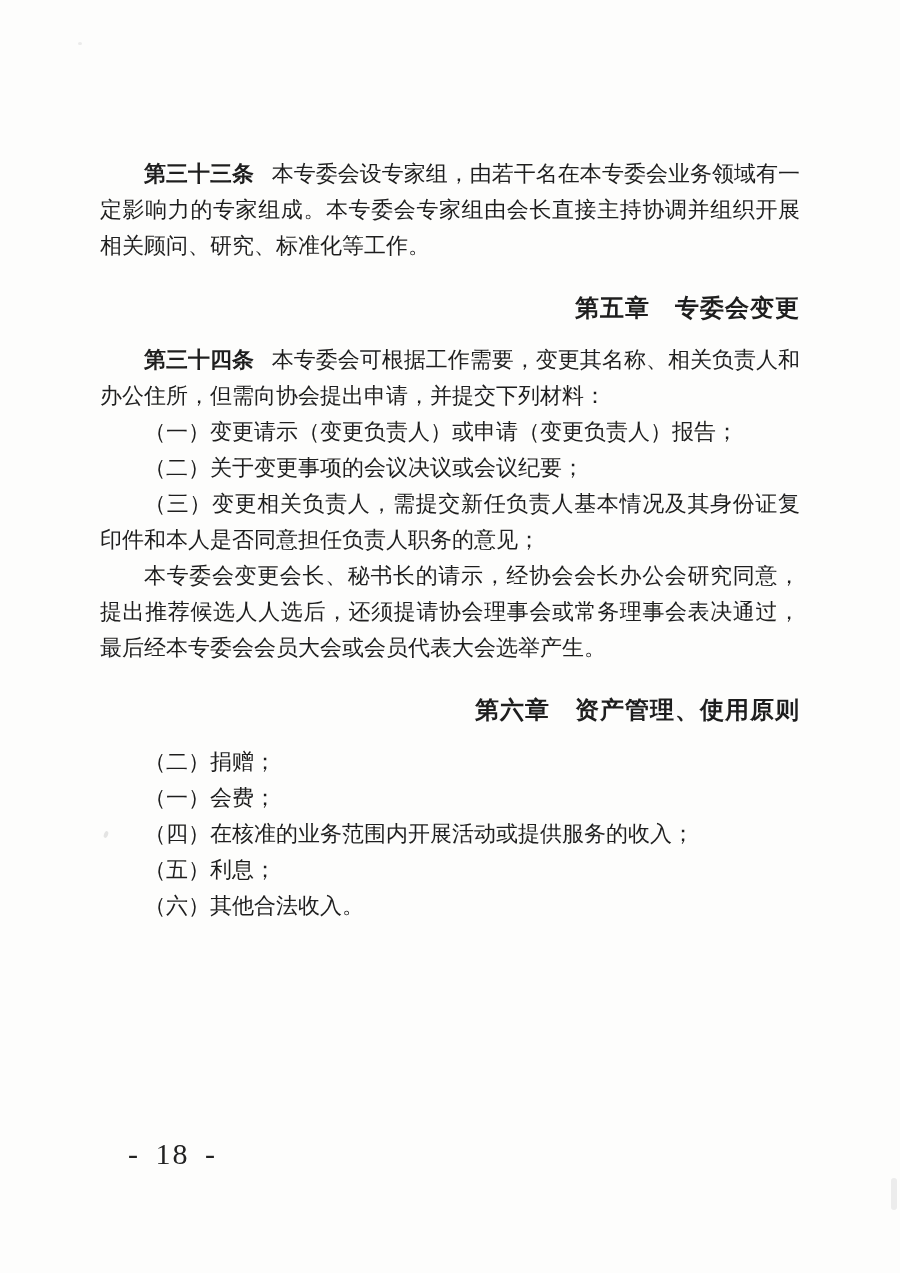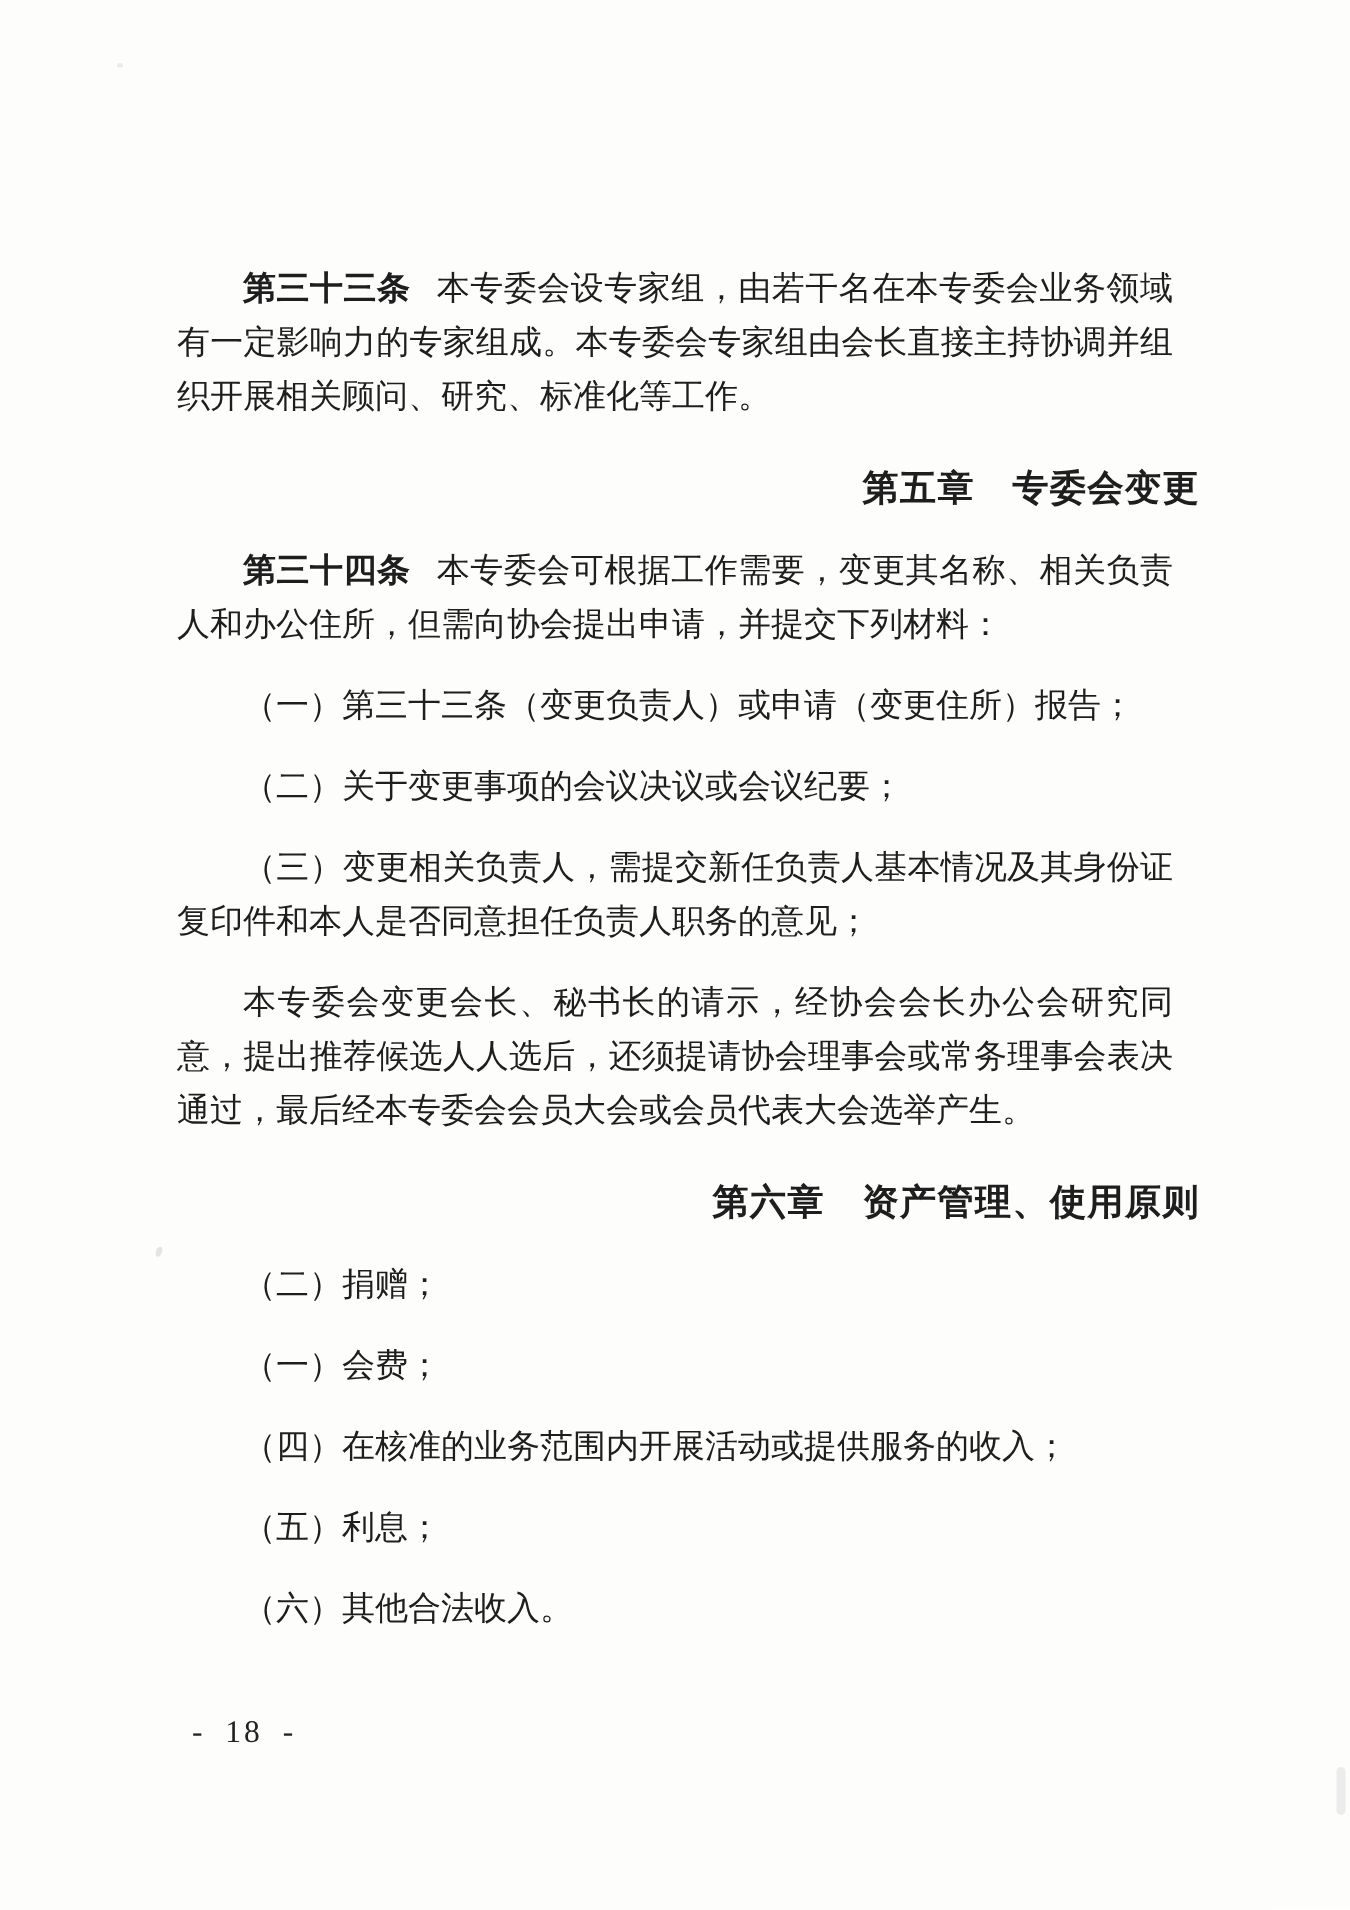--- a/index.html
+++ b/index.html
@@ -20,42 +20,42 @@
     position: absolute;
     left: 100px;
     top: 156px;
     width: 700px;
     font-size: 22px;
     line-height: 36px;
     text-align: justify;
     text-justify: inter-character;
   }
   .content p {
-    margin: 18px;
+    margin: 0;
     text-indent: 2em;
   }
   .article-label {
     font-weight: 700;
     margin-right: 0.8em;
   }
   .chapter-title {
     font-family: "Liberation Sans", "DejaVu Sans", sans-serif;
     font-weight: 700;
     font-size: 24px;
     line-height: 36px;
     text-align: right;
     text-indent: 0 !important;
     letter-spacing: 1px;
     margin: 26px 0 16px !important;
   }
   .page-footer {
     position: absolute;
     left: 128px;
     top: 1140px;
-    font-size: 21px;
+    font-size: 30px;
     line-height: 28px;
     letter-spacing: 2px;
     word-spacing: 6px;
     color: #222222;
   }
   .speck {
     position: absolute;
     background: #d9d9d9;
     border-radius: 50%;
   }
@@ -69,21 +69,21 @@
 <div class="doc-page">
 
   <div class="content">
 
     <p><span class="article-label">第三十三条</span><span>本专委会设专家组，由若干名在本专委会业务领域有一定影响力的专家组成。本专委会专家组由会长直接主持协调并组织开展相关顾问、研究、标准化等工作。</span></p>
 
     <p class="chapter-title">第五章　专委会变更</p>
 
     <p><span class="article-label">第三十四条</span><span>本专委会可根据工作需要，变更其名称、相关负责人和办公住所，但需向协会提出申请，并提交下列材料：</span></p>
 
-    <p>（一）第三十三条（变更负责人）或申请（变更住所）报告；</p>
+    <p>（一）变更请示（变更负责人）或申请（变更负责人）报告；</p>
     <p>（二）关于变更事项的会议决议或会议纪要；</p>
     <p>（三）变更相关负责人，需提交新任负责人基本情况及其身份证复印件和本人是否同意担任负责人职务的意见；</p>
 
 
     <p>本专委会变更会长、秘书长的请示，经协会会长办公会研究同意，提出推荐候选人人选后，还须提请协会理事会或常务理事会表决通过，最后经本专委会会员大会或会员代表大会选举产生。</p>
 
     <p class="chapter-title">第六章　资产管理、使用原则</p>
 
 
     <p>（二）捐赠；</p>

